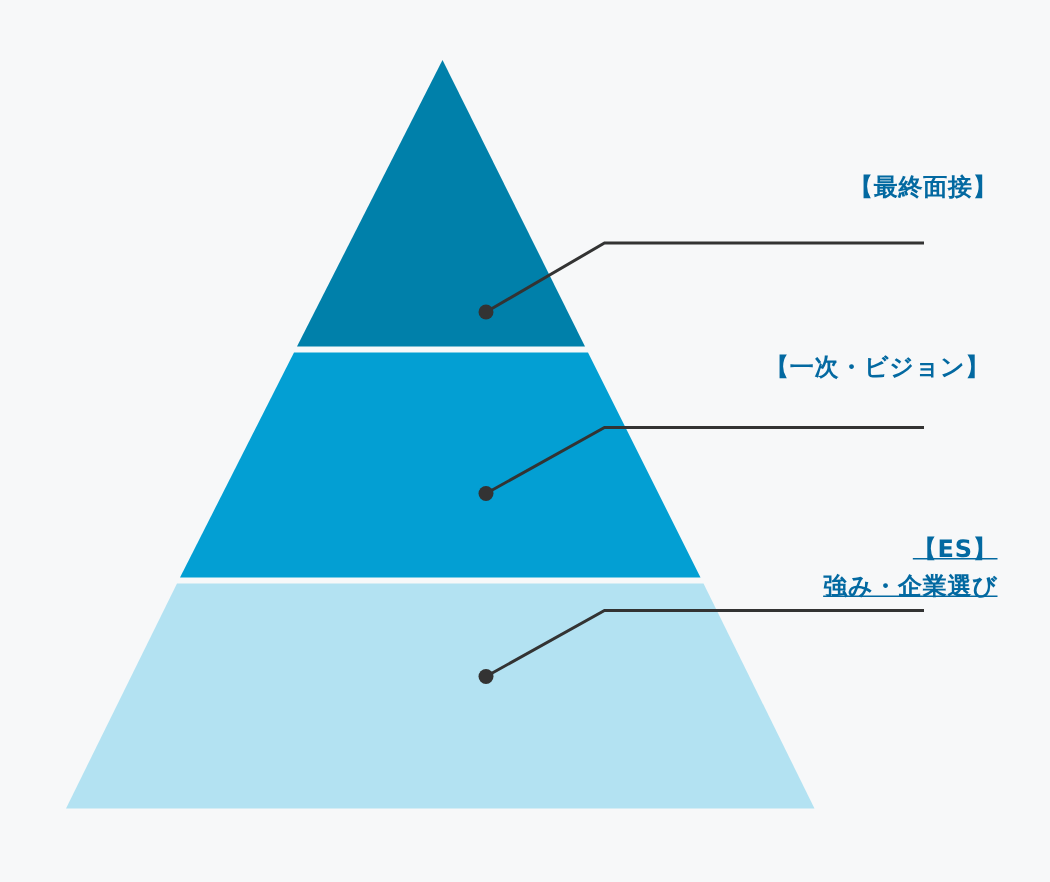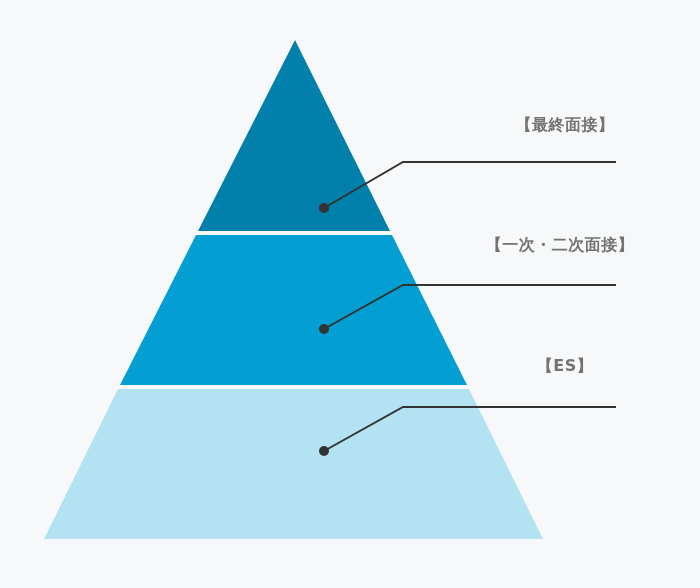--- a/index.html
+++ b/index.html
@@ -1,19 +1,19 @@
 <!DOCTYPE html>
 <html><head>
 <meta charset="utf-8">
 <style>
   html, body { margin: 0; padding: 0; }
   body { width: 700px; height: 588px; background: #f7f8f9; position: relative; overflow: hidden;
          font-family: "DejaVu Sans", sans-serif; }
   #diagram { position: absolute; left: 0; top: 0; }
-  .label { position: absolute; text-align: center; color: #737373; font-weight: bold;
+  .label { position: absolute; text-align: right; color: #0369a1; font-weight: bold;
            font-size: 16px; line-height: 25px; width: 200px; letter-spacing: 0.5px; }
   .label div { white-space: nowrap; }
 </style>
 </head>
 <body style="background: rgb(247, 248, 249);">
 
 <svg id="diagram" width="700" height="588" viewBox="0 0 700 588">
   <polygon points="295,40 390,231 198,231" fill="#0080aa"></polygon>
   <polygon points="196,235 392,235 467,385 120,385" fill="#039fd3"></polygon>
   <polygon points="118,389 469,389 543,539 44,539" fill="#b3e2f2"></polygon>
@@ -30,18 +30,19 @@
     <polyline points="324,451 403,407 616,407" fill="none" stroke="#333333" stroke-width="2"></polyline>
     <circle cx="324" cy="451" r="5" fill="#333333"></circle>
   </g>
 </svg>
 
 <div class="label" style="left:465px; top:112px;">
   <div>【最終面接】</div>
 </div>
 
 <div class="label" style="left:460px; top:232px;">
-  <div>【一次・二次面接】</div>
+  <div>【一次・ビジョン】</div>
 </div>
 
-<div class="label" style="left:465px; top:353px;">
+<div class="label" style="left:465px; top:353px;text-decoration:underline;">
   <div>【ES】</div>
+  <div>強み・企業選び</div>
 </div>
 
 </body></html>

